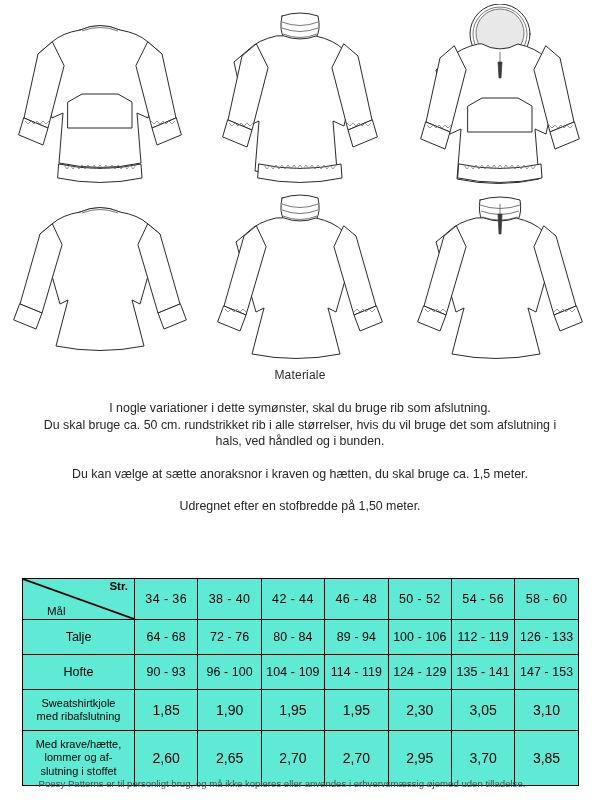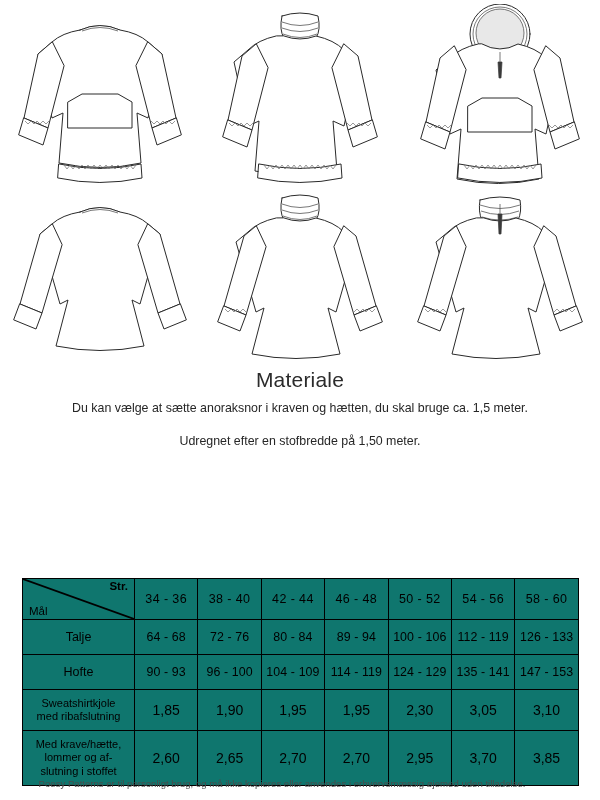--- a/index.html
+++ b/index.html
@@ -40,21 +40,21 @@
     position: relative;
   }
 
   
   .materiale-title {
     position: absolute;
     left: 0;
     top: 368px;
     width: 600px;
     text-align: center;
-    font-size: 21px;
+    font-size: 12px;
     font-weight: 400;
     color: #2b2b2b;
     letter-spacing: 0.2px;
   }
   .materiale-body {
     position: absolute;
     left: 40px;
     top: 400px;
     width: 520px;
     text-align: center;
@@ -71,21 +71,21 @@
   .size-table-wrap {
     position: absolute;
     left: 22px;
     top: 578px;
     width: 556px;
   }
   table.size-table {
     border-collapse: collapse;
     table-layout: fixed;
     width: 556px;
-    background: #0f766e;
+    background: #5eead4;
   }
   table.size-table td, table.size-table th {
     border: 1.3px solid #000;
     text-align: center;
     vertical-align: middle;
     padding: 4px;
     font-size: 12.5px;
     color: #000;
     font-weight: 400;
   }
@@ -109,21 +109,21 @@
     position: absolute;
     right: 6px;
     top: 1px;
     font-size: 11.5px;
     font-weight: 700;
     color: #000;
     line-height: 13px;
   }
   .hdr-maal {
     position: absolute;
-    left: 6px;
+    left: 24px;
     bottom: 1px;
     font-size: 11.5px;
     font-weight: 400;
     color: #000;
     line-height: 13px;
   }
   th.size-head {
     height: 32px;
     font-weight: 700;
     font-size: 13.5px;
@@ -326,20 +326,22 @@
         <path class="zig" d="M13 119 l3 3 l3 -3 l3 3 l3 -3 l3 3 l3 -3 l3 3"></path>
         <path class="zig" d="M163 119 l-3 3 l-3 -3 l-3 3 l-3 -3 l-3 3 l-3 -3 l-3 3"></path>
       </svg>
     </div>
   </div>
 </div>
 
 <div class="materiale-title">Materiale</div>
 
 <div class="materiale-body">
+  <p style="white-space: pre-line;">I nogle variationer i dette symønster, skal du bruge rib som afslutning.
+Du skal bruge ca. 50 cm. rundstrikket rib i alle størrelser, hvis du vil bruge det som afslutning i hals, ved håndled og i bunden.</p>
   <p>Du kan vælge at sætte anoraksnor i kraven og hætten, du skal bruge ca. 1,5 meter.</p>
   <p>Udregnet efter en stofbredde på 1,50 meter.</p>
 </div>
 
 <div class="size-table-wrap">
   <table class="size-table">
     <colgroup>
       <col class="c-label">
       <col class="c-size">
         <col class="c-size">

